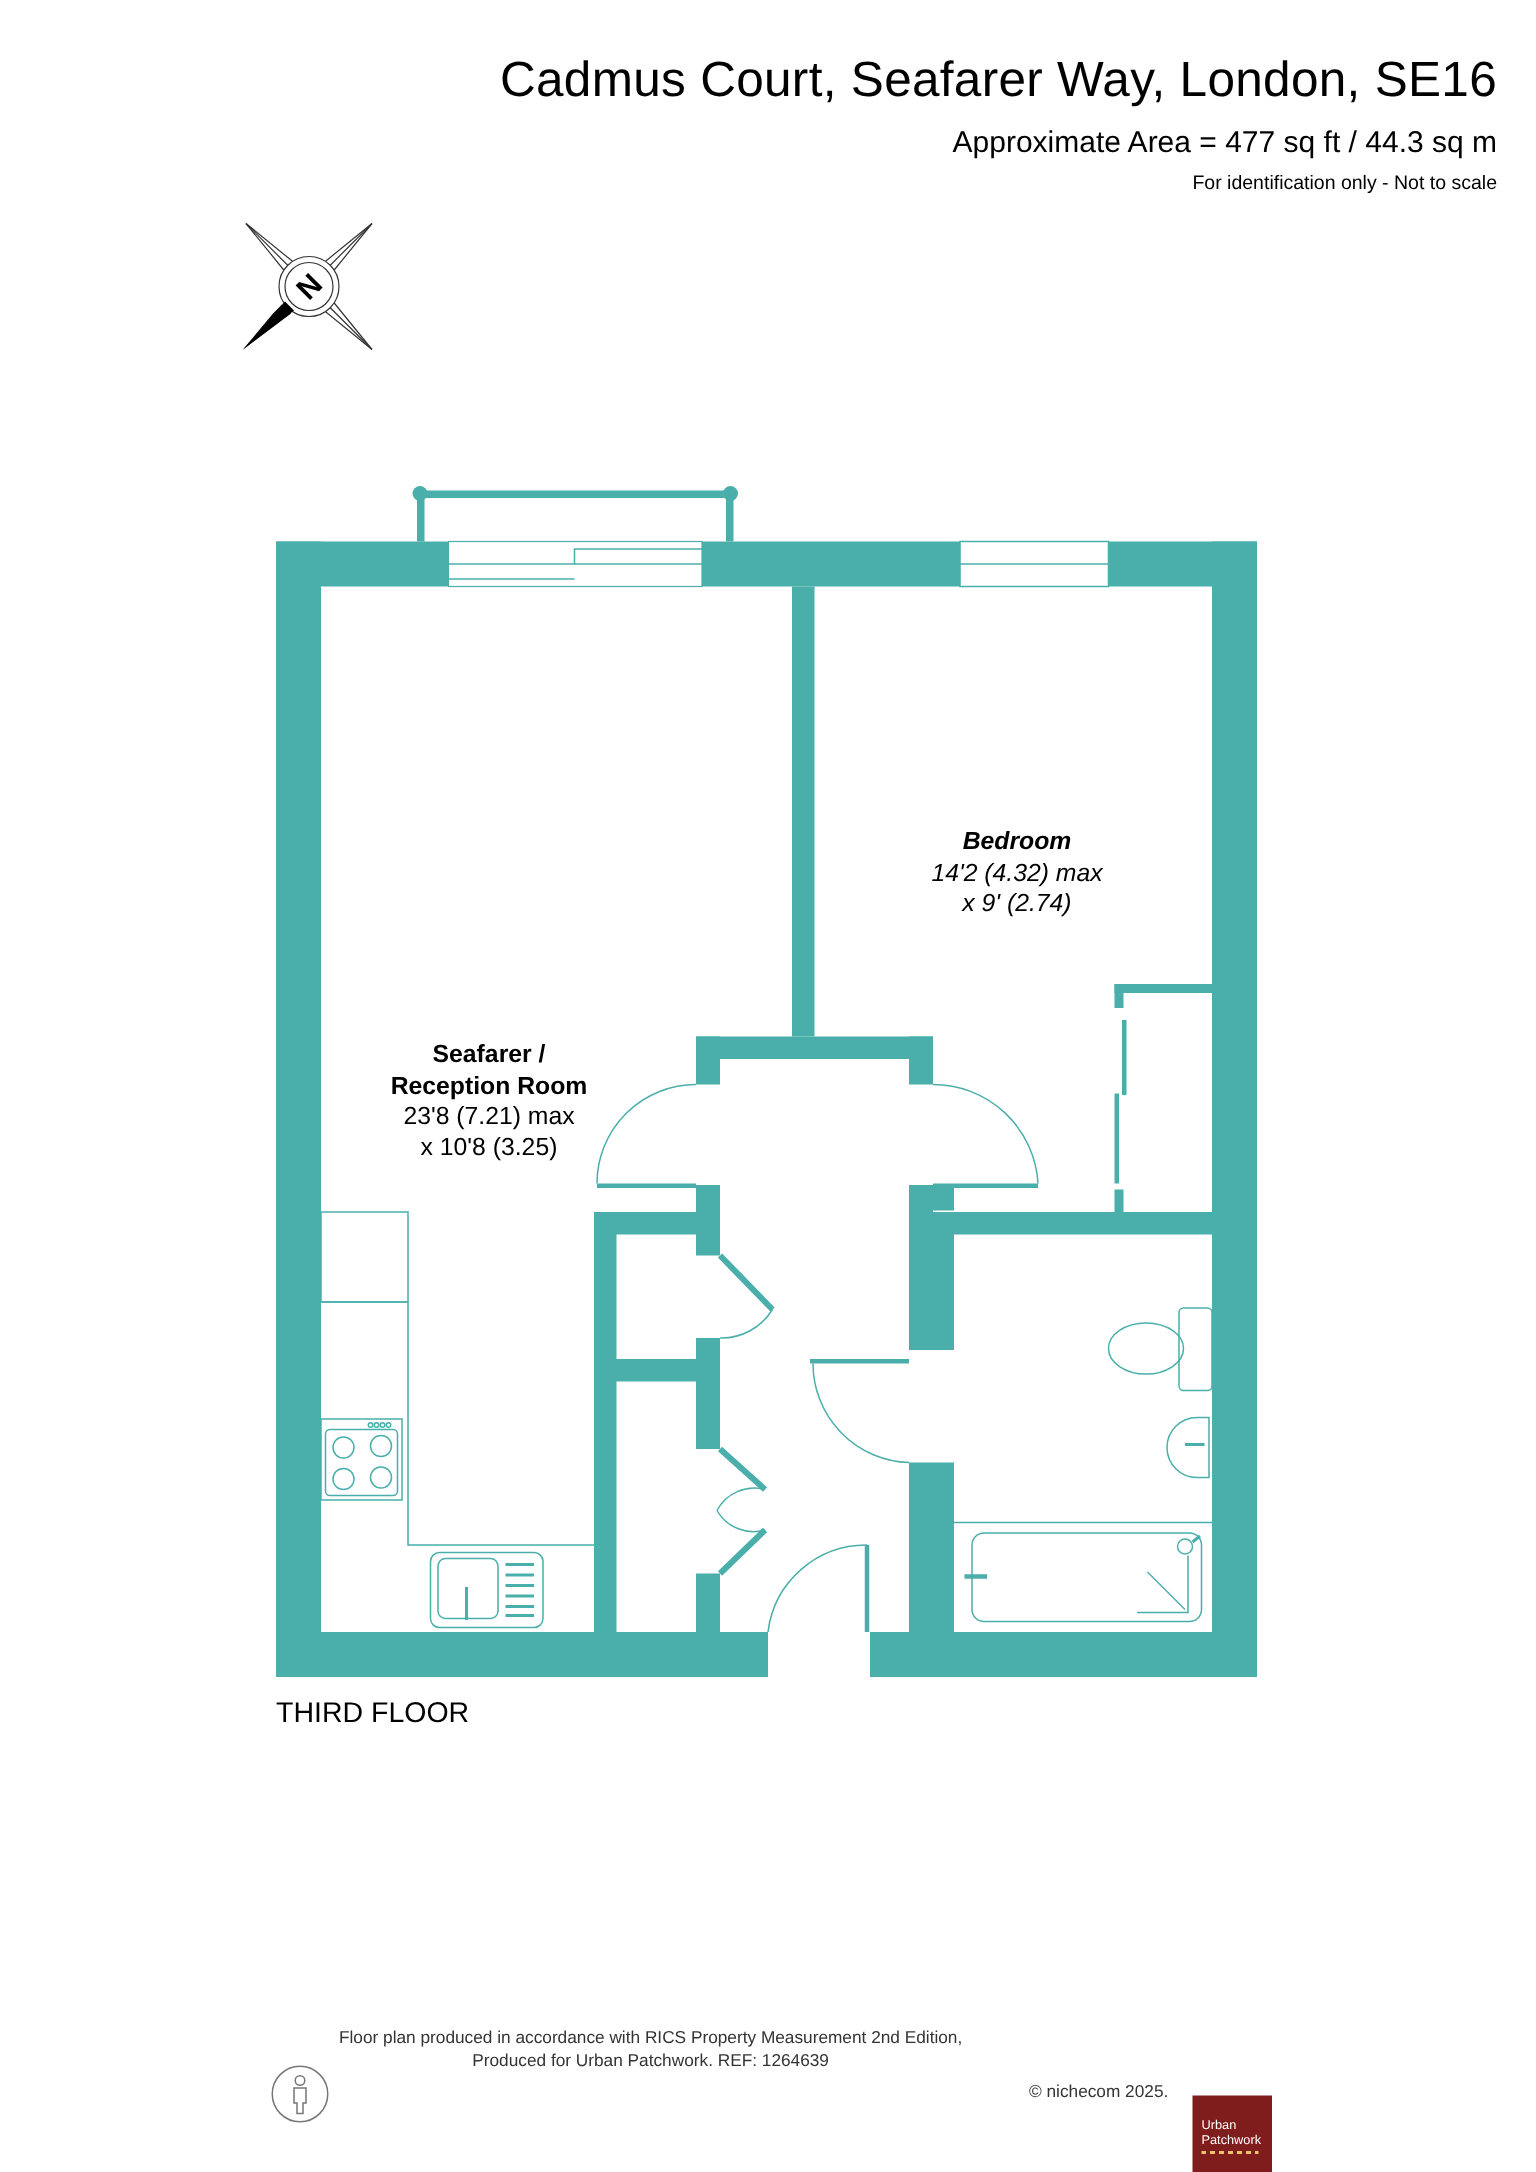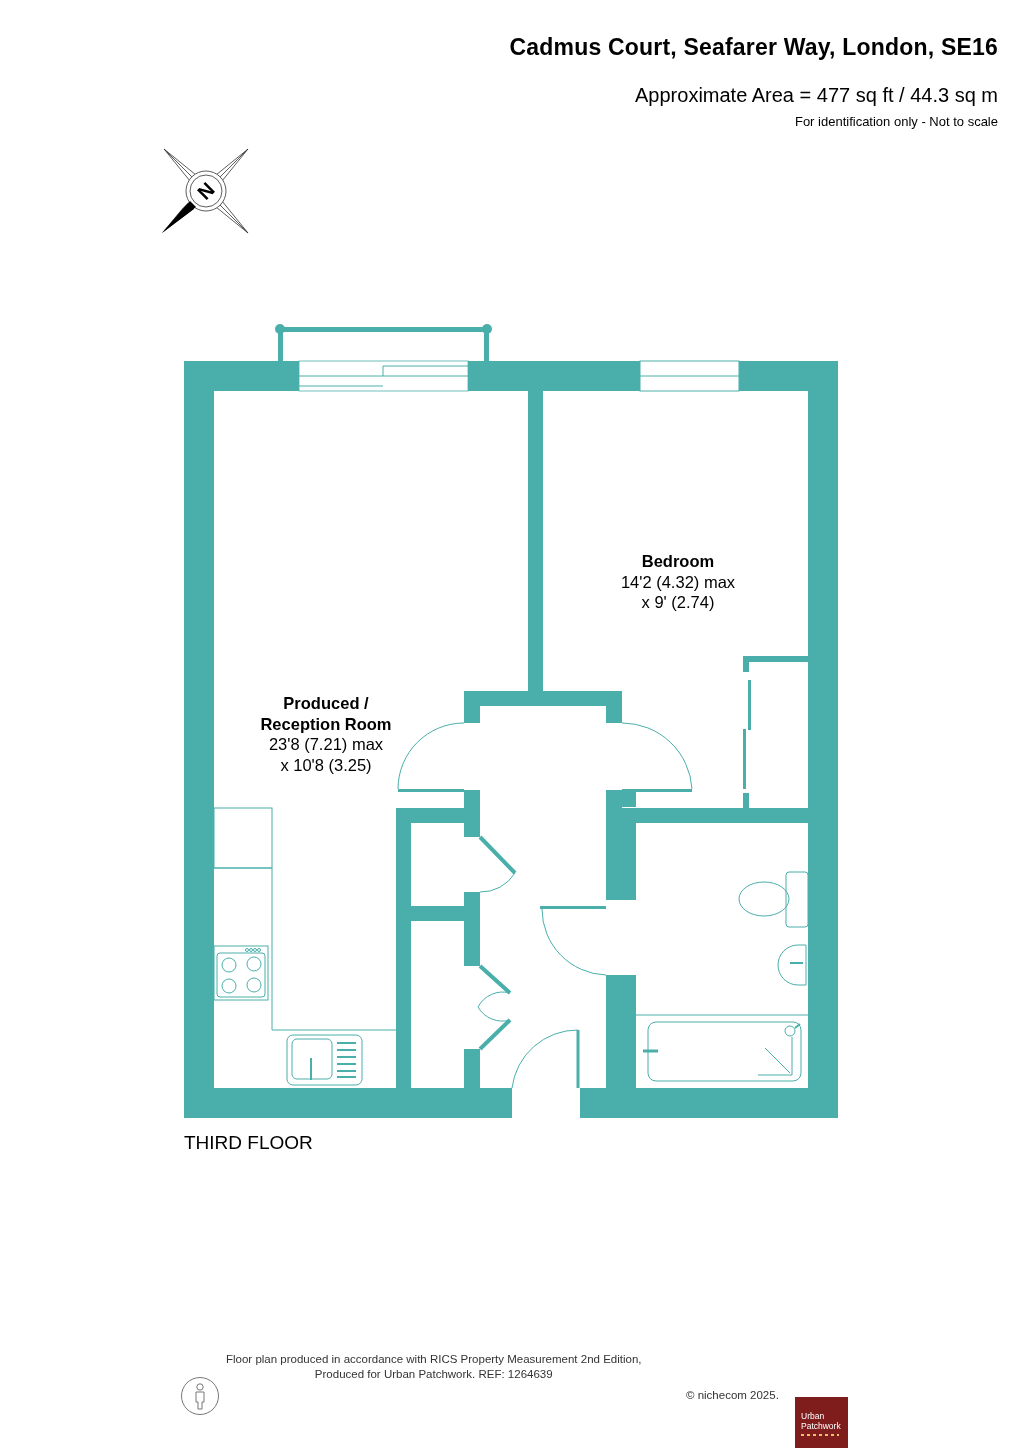--- a/index.html
+++ b/index.html
@@ -1,17 +1,17 @@
 <!DOCTYPE html>
 <html><head>
 <meta charset="utf-8">
 <style>
   html, body { margin: 0; padding: 0; background: #ffffff; }
   body { width: 1024px; height: 1448px; position: relative; overflow: hidden; font-family: "Liberation Sans", sans-serif; color: #000; }
-  .title { position: absolute; right: 26px; top: 34px; font-size: 23px; font-weight: bold; letter-spacing: 0.2px; white-space: nowrap; }
+  .title { position: absolute; right: 26px; top: 34px; font-size: 33px; font-weight: normal; letter-spacing: 0.2px; white-space: nowrap; }
   .area { position: absolute; right: 26px; top: 84px; font-size: 20px; white-space: nowrap; margin-left: 18px; }
   .ident { position: absolute; right: 26px; top: 114px; font-size: 13px; white-space: nowrap; }
   .compass { position: absolute; left: 160px; top: 145px; width: 92px; height: 92px; }
   .plan { position: absolute; left: 0; top: 0; width: 1024px; height: 1448px; }
   .room-label { position: absolute; text-align: center; font-size: 16.5px; line-height: 20.5px; white-space: nowrap; transform: translateX(-50%); }
   .room-label .name { font-weight: bold; display: block; }
   .room-label .dim { display: block; text-align: center; }
   .floor-label { position: absolute; left: 184px; top: 1132px; font-size: 19px; font-weight: normal; white-space: nowrap; }
   .footer-icon { position: absolute; left: 180px; top: 1376px; width: 40px; height: 40px; }
   .footer-text { position: absolute; left: 226px; top: 1352px; font-size: 11.5px; line-height: 15px; color: #333; white-space: nowrap; text-align: center; }
@@ -156,28 +156,28 @@
     <line x1="636" y1="1015" x2="808" y2="1015"></line>
     <rect x="648" y="1022" width="153" height="59" rx="8"></rect>
     <circle cx="790" cy="1031" r="5"></circle>
     <line x1="795" y1="1028" x2="800" y2="1024" stroke-width="2"></line>
     <path d="M643,1051 L658,1051" stroke-width="3"></path>
     <polyline points="792,1037 792,1075 758,1075"></polyline>
     <line x1="765" y1="1048" x2="790" y2="1073"></line>
   </g>
 </svg>
 
-<div class="room-label" style="left:678px; top:551px;">
+<div class="room-label" style="left:678px; top:551px;font-style:italic;">
   <span class="name">Bedroom</span>
   <span class="dim">14'2 (4.32) max</span>
   <span class="dim">x 9' (2.74)</span>
 </div>
 
 <div class="room-label" style="left:326px; top:693px;">
-  <span class="name">Produced /</span>
+  <span class="name">Seafarer /</span>
   <span class="name">Reception Room</span>
   <span class="dim">23'8 (7.21) max</span>
   <span class="dim">x 10'8 (3.25)</span>
 </div>
 
 <div class="floor-label">THIRD FLOOR</div>
 
 <svg class="footer-icon" viewBox="0 0 40 40">
   <circle cx="20" cy="20" r="18.5" fill="none" stroke="#777" stroke-width="1"></circle>
   <circle cx="20" cy="11" r="3.2" fill="none" stroke="#777" stroke-width="1"></circle>

